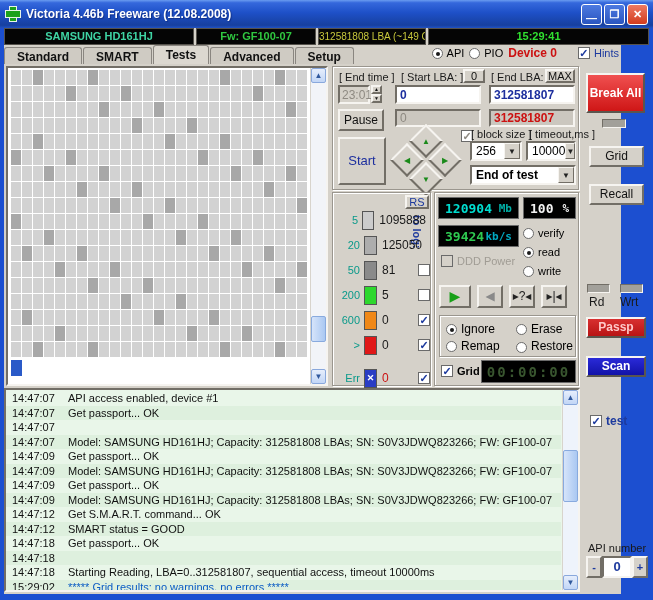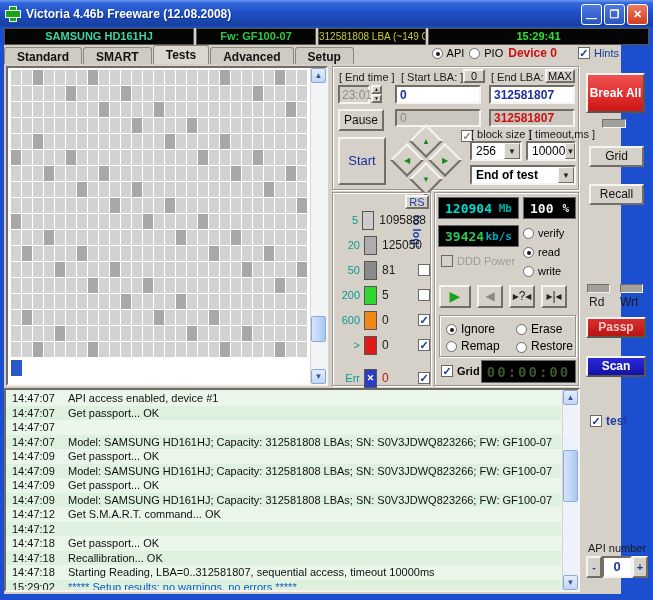--- a/index.html
+++ b/index.html
@@ -858,36 +858,36 @@
           <div class="logline">
             <span class="lt">14:47:09</span>
             <span class="lx">Model: SAMSUNG HD161HJ; Capacity: 312581808 LBAs; SN: S0V3JDWQ823266; FW: GF100-07</span>
           </div>
           <div class="logline">
             <span class="lt">14:47:12</span>
             <span class="lx">Get S.M.A.R.T. command... OK</span>
           </div>
           <div class="logline">
             <span class="lt">14:47:12</span>
+            <span class="lx">SMART status = GOOD</span>
           </div>
           <div class="logline">
             <span class="lt">14:47:18</span>
             <span class="lx">Get passport... OK</span>
           </div>
           <div class="logline">
             <span class="lt">14:47:18</span>
-            <span class="lx">Recallibration... OK</span>
           </div>
           <div class="logline">
             <span class="lt">14:47:18</span>
             <span class="lx">Starting Reading, LBA=0..312581807, sequential access, timeout 10000ms</span>
           </div>
           <div class="logline hi">
             <span class="lt">15:29:02</span>
-            <span class="lx">***** Setup results: no warnings, no errors *****</span>
+            <span class="lx">***** Grid results: no warnings, no errors *****</span>
           </div>
         </div>
       <div class="sb" style="right:0;top:0;height:200px;background:#eef3fb">
         <div class="sarr" style="top:0">▲</div>
         <div class="thumb" style="top:60px;height:52px"></div>
         <div class="sarr" style="bottom:0">▼</div>
       </div>
     </div>
 
     <div>

